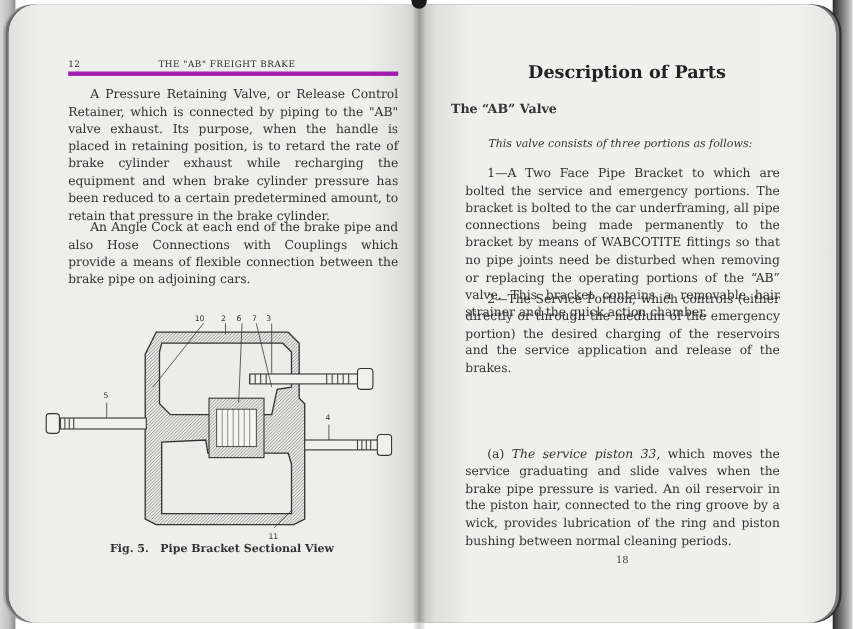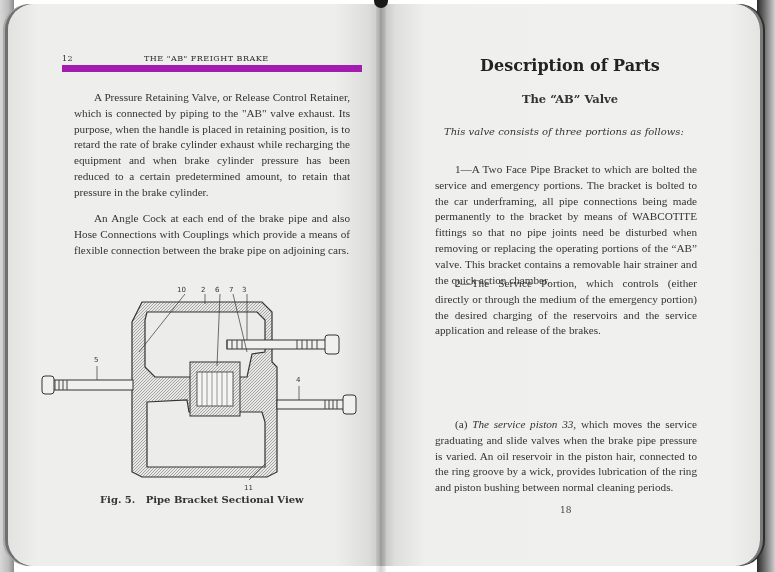--- a/index.html
+++ b/index.html
@@ -44,52 +44,52 @@
     background: linear-gradient(90deg, rgba(0,0,0,0.05), rgba(0,0,0,0.18), rgba(0,0,0,0.05));
   }
   .gutter-top {
     position: absolute; left: 374px; top: 0; width: 14px; height: 8px;
     background: #1a1a1a; border-radius: 0 0 7px 7px;
   }
 
   
   .running-head {
     position: absolute; left: 62px; top: 54px; width: 300px;
-    border-bottom: 7px solid #a21caf;
+    border-bottom: 4px solid #a21caf;
     font-size: 8px; letter-spacing: 0.5px; height: 11px;
   }
   .running-head .pnum { position: absolute; left: 0; top: 0; }
   .running-head .title { position: absolute; left: 82px; top: 0; }
 
   .text {
     position: absolute;
     font-size: 11.2px; line-height: 15.8px;
     text-align: justify;
     color: #333;
   }
-  .text p { margin: 12px; text-indent: 20px; font-family: Liberation Serif, serif; }
+  .text p { margin: 0; text-indent: 20px; }
   .left-p1 { left: 62px; top: 78px; width: 300px; }
   .left-p2 { left: 62px; top: 199px; width: 300px; }
 
   .figure {
     position: absolute; left: 37px; top: 282px; width: 320px; height: 210px;
   }
   .figure svg { width: 320px; height: 210px; }
   .caption {
     position: absolute; left: 100px; top: 494px; width: 220px;
     font-size: 10px; font-weight: bold; color: #333; text-align: left;
   }
 
   
   .right-title {
     position: absolute; left: 410px; top: 56px; width: 320px; text-align: center;
     font-size: 16px; font-weight: bold; color: #222;
   }
   .right-subtitle {
-    position: absolute; left: 410px; top: 92px; width: 320px; text-align: center;
+    position: absolute; left: 410px; top: 92px; width: 320px; 
     font-size: 11.5px; font-weight: bold; color: #333;
   }
   .r-intro { left: 444px; top: 124px; width: 270px; font-size: 10px; font-style: italic; }
   .r-p1 { left: 423px; top: 150px; width: 286px; }
   .r-p2 { left: 423px; top: 264px; width: 286px; }
   .r-p3 { left: 423px; top: 326px; width: 286px; }
   .r-p4 { left: 423px; top: 374px; width: 286px; }
   .r-p5 { left: 423px; top: 405px; width: 286px; }
   .r-p5 em { font-style: italic; }
   .page-number-right {

